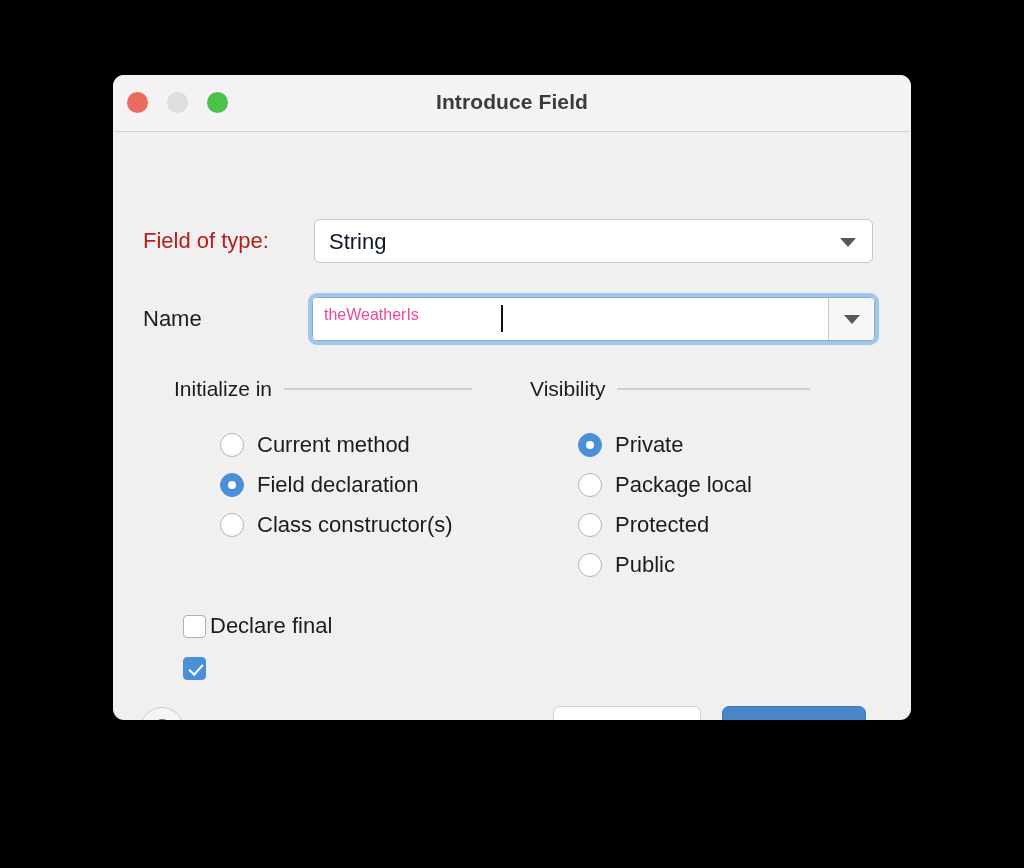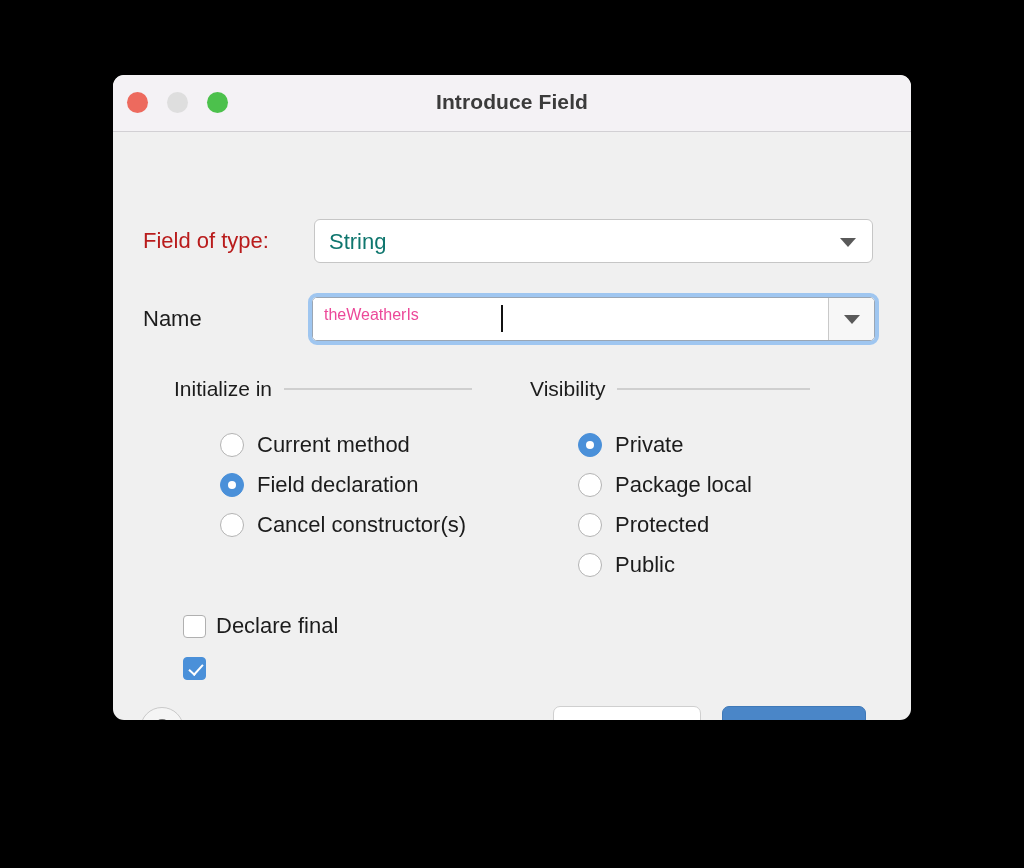--- a/index.html
+++ b/index.html
@@ -93,21 +93,21 @@
     background: #ffffff;
     border: 1px solid #c6c6c6;
     border-radius: 6px;
     box-sizing: border-box;
   }
   .combo-type .val {
     position: absolute;
     left: 14px;
     top: 9px;
     font-size: 22px;
-    color: #0f766e;
+    color: #0f172a;
   }
   .combo-type .arrow {
     position: absolute;
     right: 16px;
     top: 18px;
     width: 0; height: 0;
     border-left: 8px solid transparent;
     border-right: 8px solid transparent;
     border-top: 9px solid #595959;
   }
@@ -278,21 +278,21 @@
     position: absolute;
     left: 7.5px;
     top: 3px;
     width: 6px;
     height: 12px;
     border: solid #ffffff;
     border-width: 0 2.8px 2.8px 0;
     transform: rotate(42deg);
   }
   .check-label {
-    margin-left: 10px;
+    margin-left: 4px;
     font-size: 22px;
     color: #1c1c1c;
     white-space: nowrap;
   }
 
   
   .help-btn {
     position: absolute;
     left: 27px;
     top: 575px;
@@ -380,21 +380,21 @@
       <div class="radio-row">
         <span class="radio"></span>
         <span class="radio-label">Current method</span>
       </div>
       <div class="radio-row">
         <span class="radio on"></span>
         <span class="radio-label">Field declaration</span>
       </div>
       <div class="radio-row">
         <span class="radio"></span>
-        <span class="radio-label">Cancel constructor(s)</span>
+        <span class="radio-label">Class constructor(s)</span>
       </div>
     </div>
 
     <div class="group-head grp-vis">
       <span class="gtitle">Visibility</span>
       <span class="gline"></span>
     </div>
     <div class="radio-list radios-vis">
       <div class="radio-row">
         <span class="radio on"></span>

